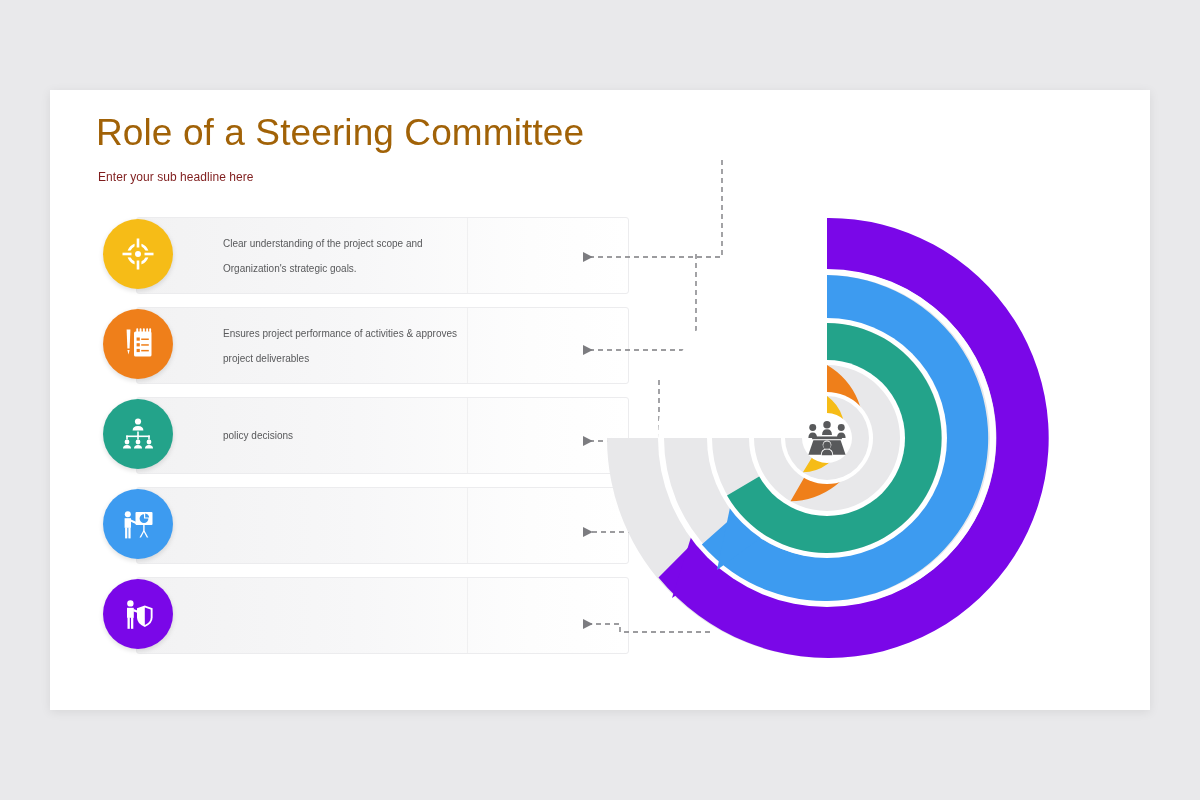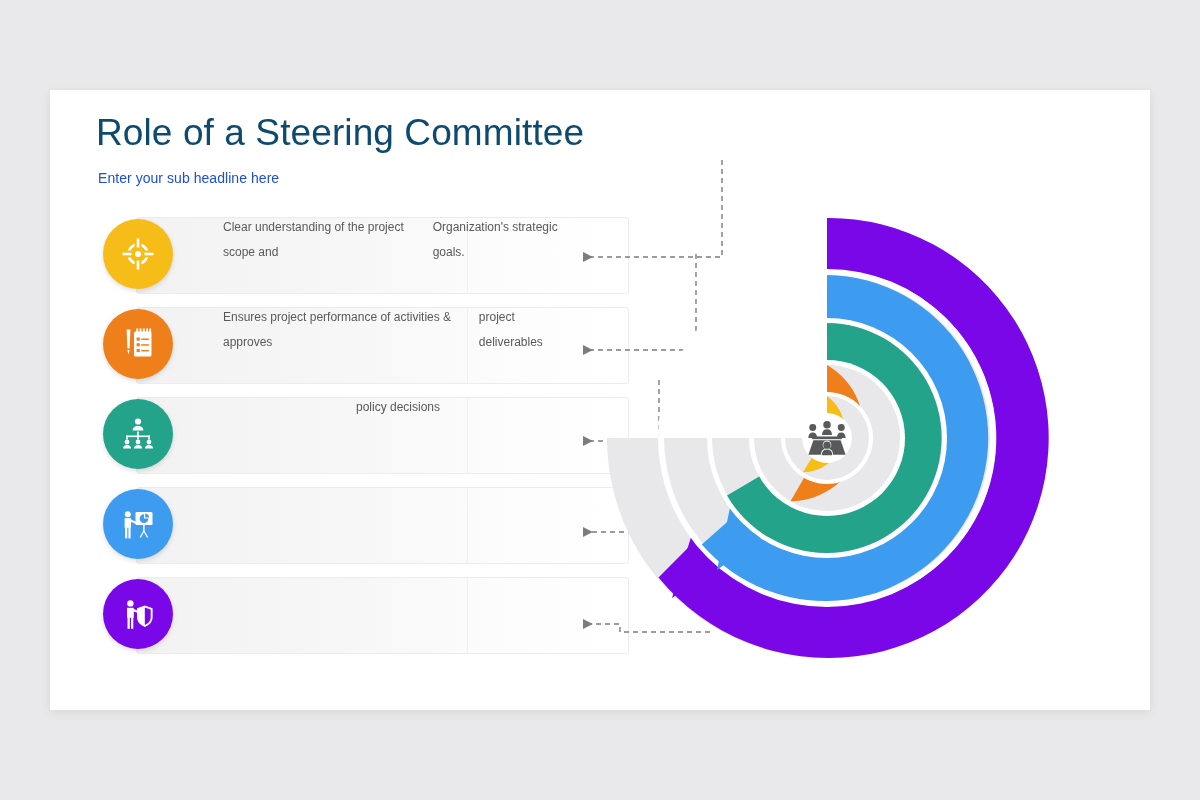--- a/index.html
+++ b/index.html
@@ -10,26 +10,26 @@
     overflow:hidden;
   }
   #slide{
     position:absolute;left:50px;top:90px;
     width:1100px;height:620px;
     background:#ffffff;
     box-shadow:0 2px 10px rgba(0,0,0,0.08);
   }
   #title{
     position:absolute;left:46px;top:22px;
-    font-size:37px;font-weight:400;color:#0c4a6e;
+    font-size:37px;font-weight:400;color:#a16207;
     letter-spacing:0.1px;white-space:nowrap;
   }
   #subtitle{
     position:absolute;left:48px;top:80px;
-    font-size:14px;color:#1d4ed8;font-weight:400;
+    font-size:12px;color:#7f1d1d;font-weight:400;
     letter-spacing:0.05px;white-space:nowrap;
   }
 
   
   #list{position:absolute;left:46px;top:125px;width:540px;}
   .row{
     position:relative;height:81px;margin-bottom:9px;
   }
   .row-panel{
     position:absolute;left:40px;top:2px;
@@ -45,22 +45,22 @@
   }
   .icon-circle{
     position:absolute;left:7px;top:4px;
     width:70px;height:70px;border-radius:50%;
     box-shadow:0 2px 5px rgba(0,0,0,0.13);
     display:flex;align-items:center;justify-content:center;
   }
   .icon-circle svg{display:block;}
   .row-text{
     position:absolute;left:127px;top:0;width:350px;height:81px;
-    display:flex;flex-direction:row;justify-content:center;
-    font-size:12px;line-height:25px;color:#58595b;
+    display:flex;flex-direction:column;justify-content:center;
+    font-size:10px;line-height:25px;color:#58595b;
   }
   .row-text span{display:block;}
 
   
   #connectors{position:absolute;left:0;top:0;width:1100px;height:620px;pointer-events:none;}
 
   
   #wheel{position:absolute;left:527px;top:98px;width:500px;height:500px;}
 </style>
 </head>

